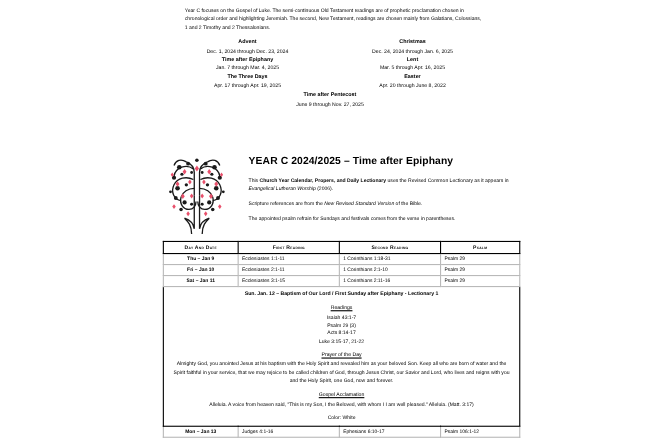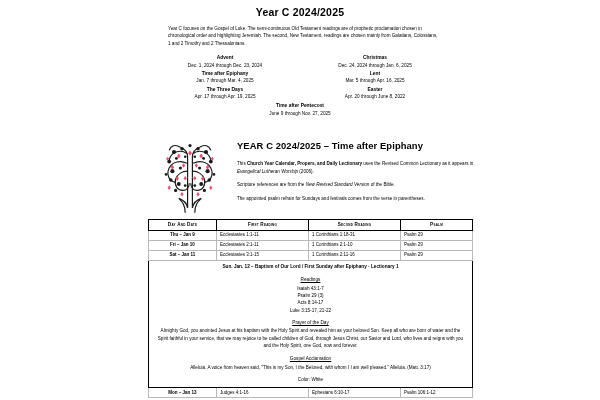--- a/index.html
+++ b/index.html
@@ -26,21 +26,21 @@
     margin-top: 7px; position: relative; width: 300px;
   }
   .seasons-cols { display: flex; }
   .seasons-col { width: 150px; }
   .season { text-align: center; margin-bottom: 1px; }
   .season-name { font-weight: bold; font-size: 4.9px; line-height: 1.5; }
   .season-range { font-size: 4.7px; line-height: 1.55; }
   .season-full { text-align: center; margin-top: 1px; }
 
   
-  .sec2 { position: absolute; left: 149px; top: 136px; width: 340px; }
+  .sec2 { position: absolute; left: 138px; top: 136px; width: 340px; }
   .sec2-head { display: flex; align-items: flex-start; }
   .logo { width: 82px; height: 80px; flex: 0 0 82px; }
   .sec2-textcol { flex: 1; padding-left: 6px; padding-top: 4px; }
   .sec2-title {
     font-weight: bold; font-size: 9.4px; letter-spacing: .1px;
     margin-bottom: 9px; white-space: nowrap;
   }
   .sec2-p { font-size: 4.6px; line-height: 1.68; margin: 0 0 6px 0; }
   .bold { font-weight: bold; }
   .ital { font-style: italic; }
@@ -84,21 +84,20 @@
   .blk-l { font-size: 4.6px; line-height: 1.55; }
   .blk-body { font-size: 4.6px; line-height: 1.62; }
   .color-line { text-align: center; font-size: 4.6px; margin-top: 4px; }
 </style>
 </head>
 <body>
 
 <div class="page">
 
   <div class="sec1">
-    <div class="sec1-title">Year C 2024/2025</div>
     <p class="sec1-intro">Year C focuses on the Gospel of Luke. The semi-continuous Old Testament readings are of prophetic proclamation chosen in chronological order and highlighting Jeremiah. The second, New Testament, readings are chosen mainly from Galatians, Colossians, 1 and 2 Timothy and 2 Thessalonians.</p>
 
     <div class="seasons">
       <div class="seasons-cols">
         <div class="seasons-col">
           <div class="season">
             <div class="season-name">Advent</div>
             <div class="season-range">Dec. 1, 2024 through Dec. 23, 2024</div>
           </div>
           <div class="season">

